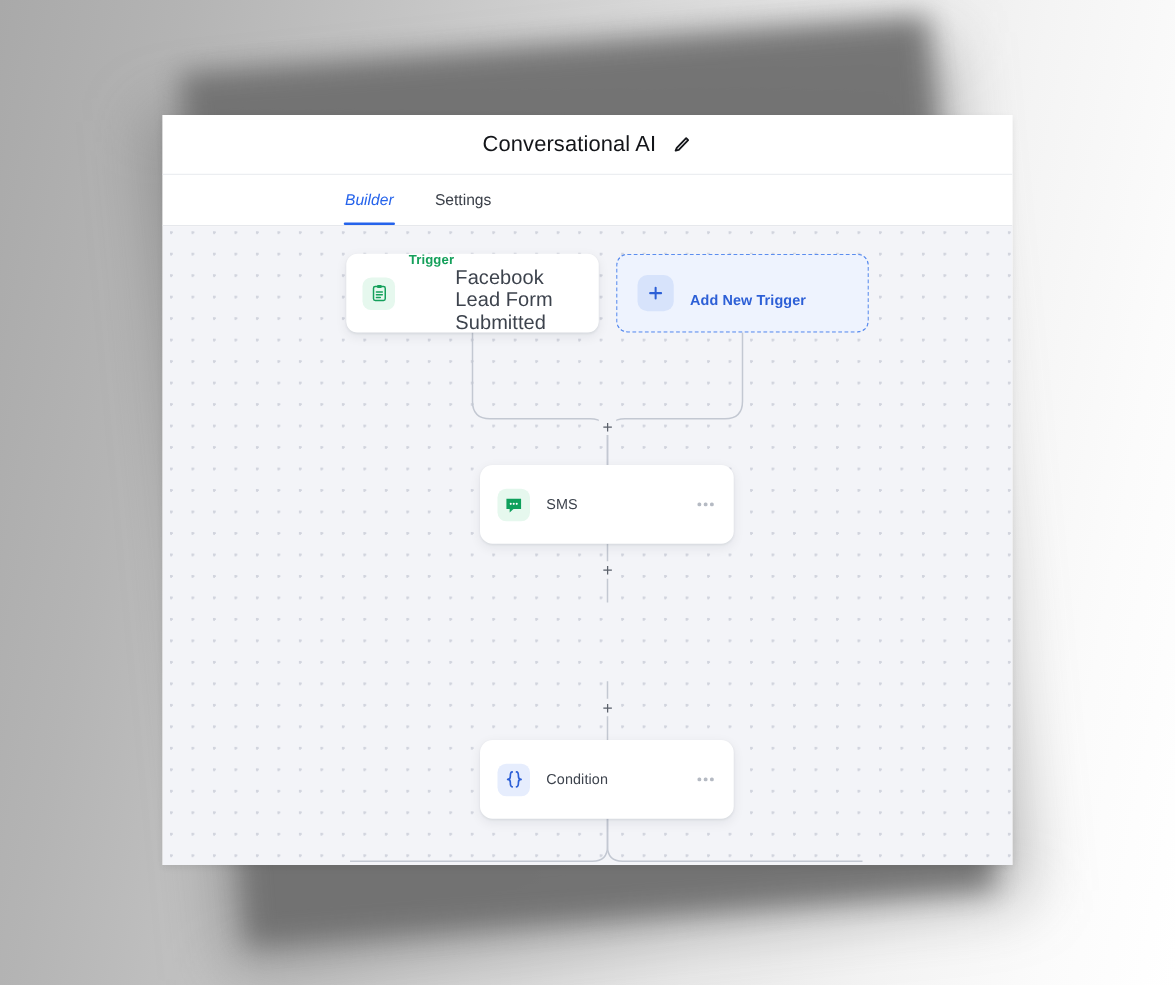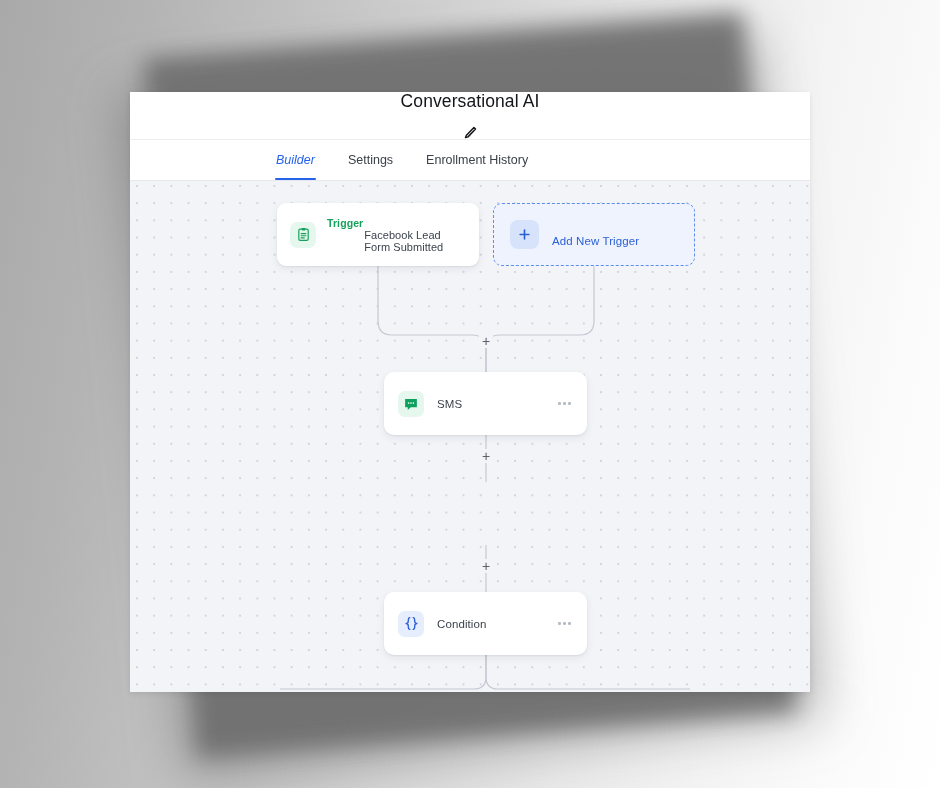--- a/index.html
+++ b/index.html
@@ -69,21 +69,20 @@
 
   
   .titlebar {
     height: 47px;
     display: flex;
     align-items: center;
     justify-content: center;
     gap: 13px;
     background: #fff;
     border-bottom: 1px solid #eceef1;
-    flex-direction: column;
   }
   .title-text {
     font-size: 17.5px;
     color: #131519;
     letter-spacing: .1px;
   }
   .pencil-icon {
     display: inline-flex;
     align-items: center;
     justify-content: center;
@@ -172,21 +171,21 @@
   .icon-blue   { background: #e6edfd; }
 
   .trigger-texts { display: flex; flex-direction: row; gap: 1px; }
   .trigger-label {
     font-size: 10.5px;
     color: #15a05b;
     font-weight: 600;
     letter-spacing: .1px;
   }
   .trigger-sub {
-    font-size: 11px;
+    font-size: 16px;
     color: #3d434d;
     letter-spacing: .05px;
     margin-top: 12px;
   }
 
   
   #node-add-trigger {
     left: 363px; top: 22px;
     width: 202px; height: 63px;
     background: #eef3fe;
@@ -204,21 +203,21 @@
     align-items: center;
     justify-content: center;
     flex: none;
     color: #2c5fd6;
     font-size: 20px;
     line-height: 1;
     font-weight: 400;
   }
   .add-trigger-label {
     font-size: 11.5px;
-    font-weight: 400;
+    font-weight: 700;
     color: #2c5fd6;
     letter-spacing: .1px;
     margin-top: 12px;
   }
 
   
   .action-node {
     left: 254px;
     width: 203px;
     height: 63px;
@@ -285,23 +284,20 @@
         </svg>
       </span>
     </div>
 
     <div class="tabbar">
       <div class="tab active">
         <span>Builder</span>
       </div>
       <div class="tab">
         <span>Settings</span>
-      </div>
-      <div class="tab">
-        <span>Enrollment History</span>
       </div>
     </div>
 
     <div class="canvas">
 
       <svg class="edges" viewBox="0 0 680 512" fill="none" stroke="#c3c8d2" stroke-width="1.2">
 
         <path d="M248 85 L248 140 Q248 154 262 154 L342 154 Q356 154 356 168 L356 191"></path>
 
         <path d="M464 85 L464 140 Q464 154 450 154 L370 154 Q356 154 356 168 L356 191"></path>

